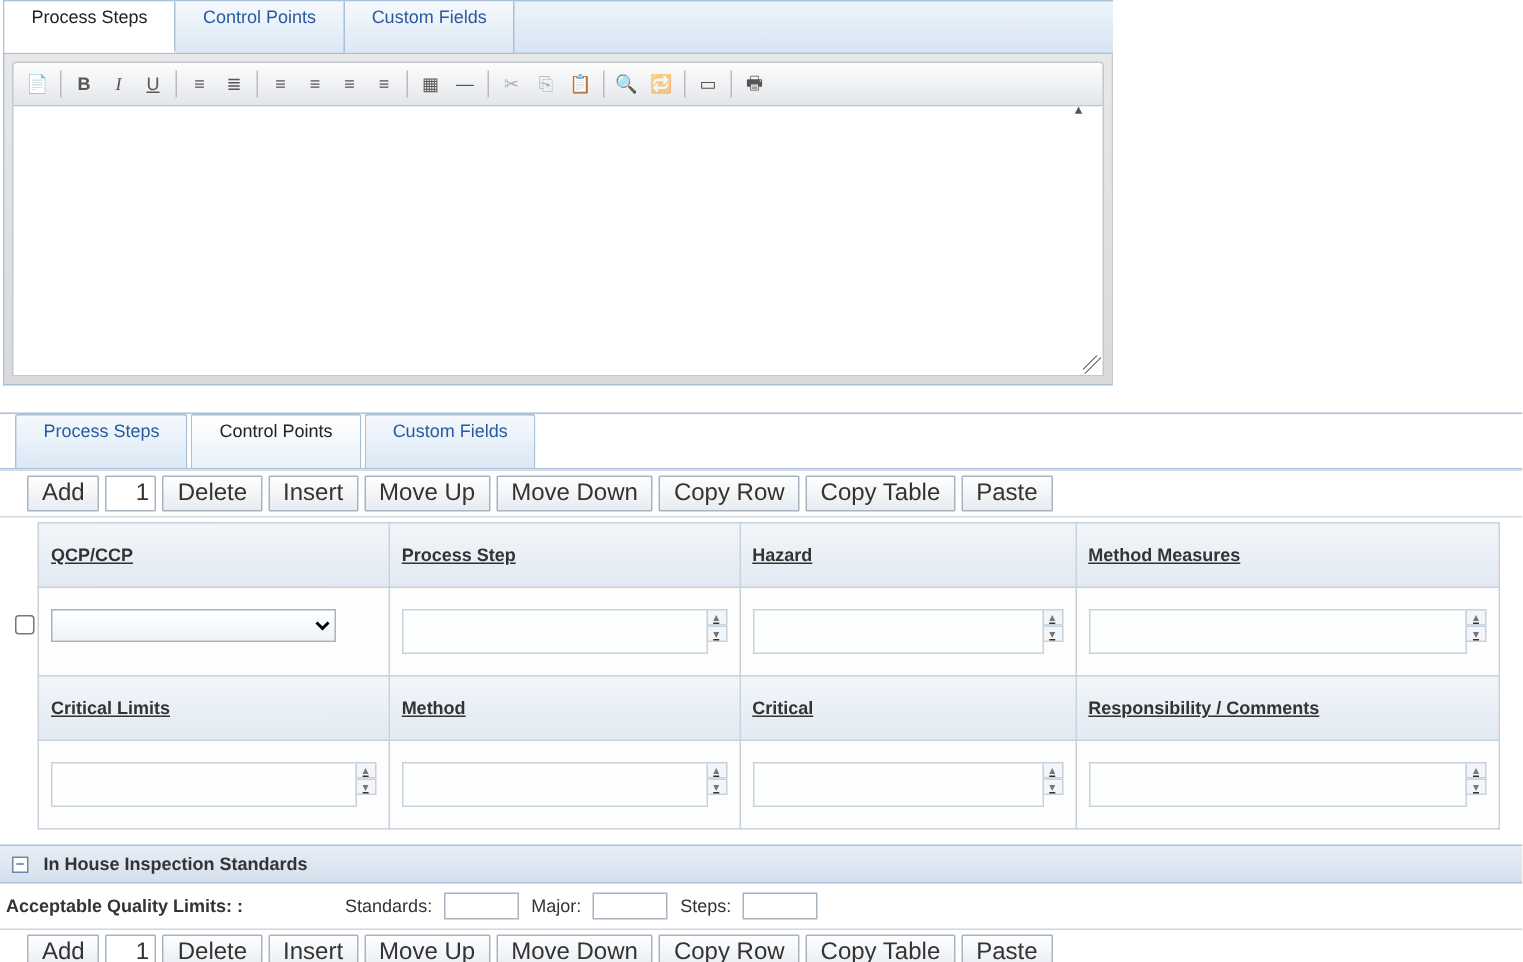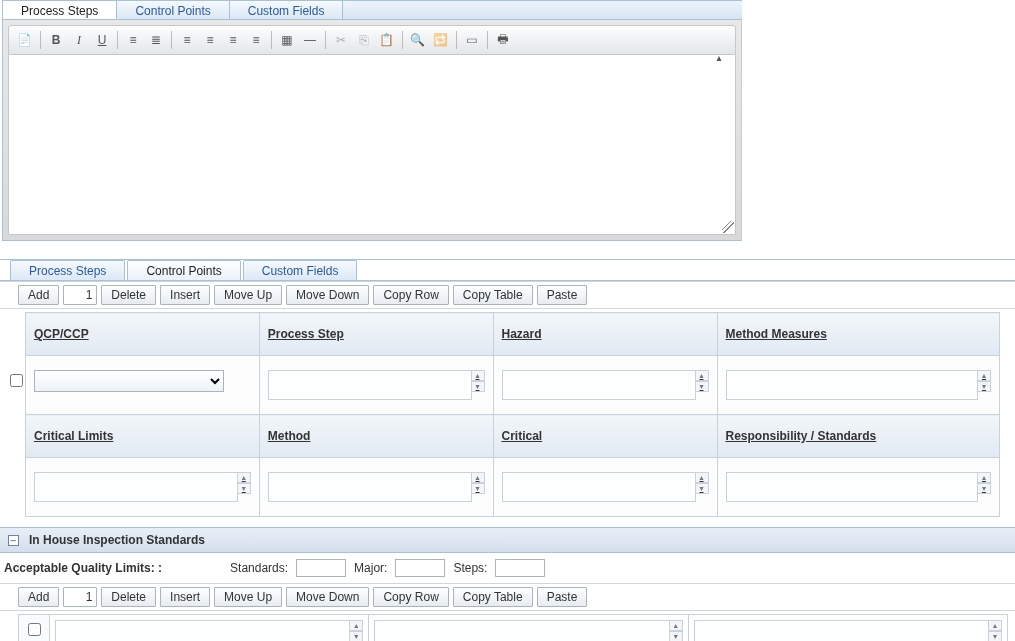--- a/index.html
+++ b/index.html
@@ -12,21 +12,21 @@
   }
 
   
   .editor-wrapper {
     width: 740px;
     margin-left: 2px;
   }
 
   .tabstrip {
     display: flex;
-    height: 20px;
+    height: 36px;
     border-top: 1px solid #a8c0d8;
     border-left: 1px solid #a8c0d8;
     background: linear-gradient(#eef4fb, #d7e4f2);
     width: 100%;
     border-bottom: 1px solid #a8c0d8;
   }
   .tab {
     padding: 0 18px;
     line-height: 21px;
     border-right: 1px solid #a8c0d8;
@@ -114,21 +114,21 @@
   .action-bar {
     display: flex;
     gap: 4px;
     padding: 3px 18px;
     align-items: center;
     border-top: 1px solid #cfd6df;
     border-bottom: 1px solid #cfd6df;
     background: #fff;
   }
   .action-bar button, .action-bar input {
-    font-size: 12px;
+    font-size: 16px;
     padding: 2px 9px;
     border: 1px solid #a8b4c0;
     background: linear-gradient(#fefefe, #e7ecf1);
     cursor: pointer;
     border-radius:1px;
     color: #333;
   }
   .action-bar input.count {
     width: 34px; text-align: right; background: #fff; cursor: text;
     padding: 2px 4px;
@@ -368,21 +368,21 @@
                 <span>▴</span>
                 <span>▾</span>
               </div>
         </div>
       </td>
     </tr>
     <tr>
       <th>Critical Limits</th>
       <th>Method</th>
       <th>Critical</th>
-      <th>Responsibility / Standards</th>
+      <th>Responsibility / Comments</th>
     </tr>
     <tr>
       <td>
         <div class="spin-wrap">
           <textarea class="field-textarea" style=""></textarea>
           <div class="spin-btns">
                 <span>▴</span>
                 <span>▾</span>
               </div>
         </div>

